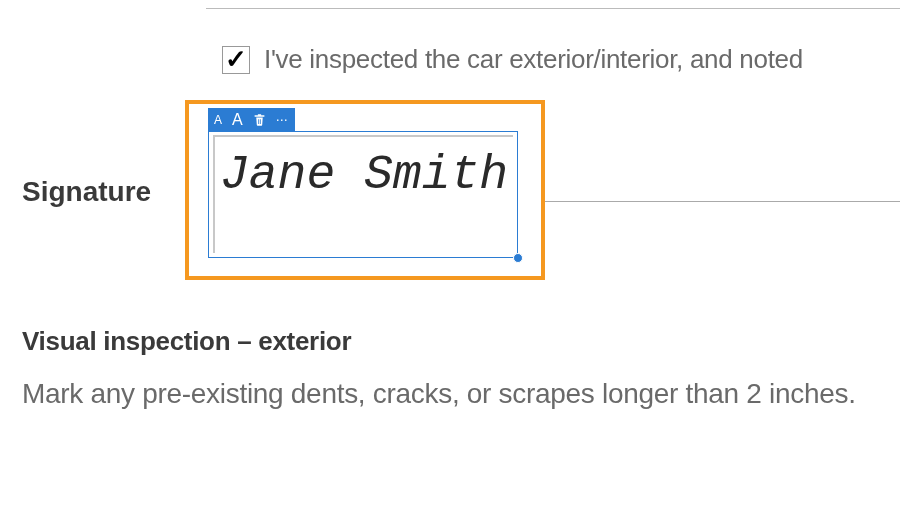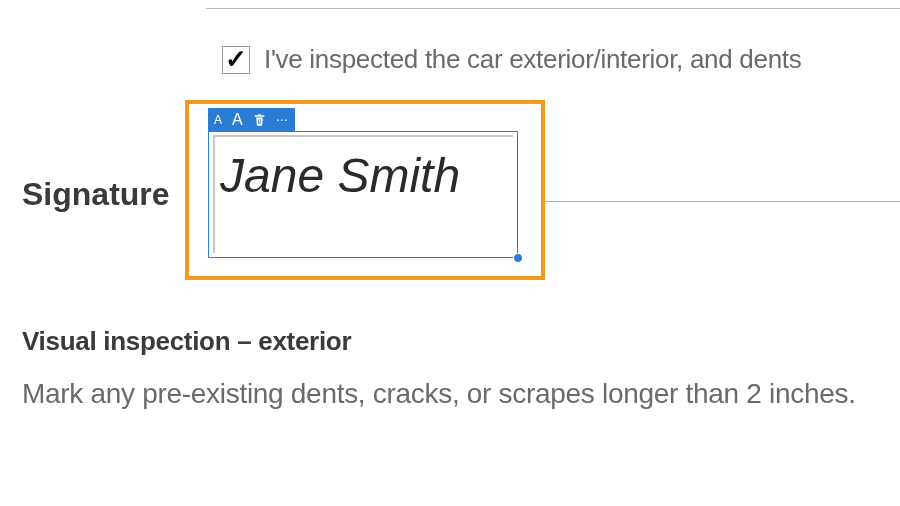--- a/index.html
+++ b/index.html
@@ -52,21 +52,21 @@
       font-size: 26px;
       color: #6a6a6a;
       font-weight: 300;
       letter-spacing: -0.3px;
       white-space: nowrap;
     }
     .signature-label {
       position: absolute;
       top: 176px;
       left: 22px;
-      font-size: 32px;
+      font-size: 28px;
       font-weight: 600;
       color: #3a3a3a;
     }
     .signature-highlight {
       position: absolute;
       top: 100px;
       left: 185px;
       width: 360px;
       height: 180px;
       border: 4px solid #f59820;
@@ -146,21 +146,21 @@
       background: #2b7cd3;
       border: 1px solid #fff;
       border-radius: 50%;
       z-index: 11;
       cursor: nwse-resize;
     }
     .signature-text {
       position: absolute;
       top: 148px;
       left: 220px;
-      font-family: Liberation Sans, sans-serif;
+      font-family: Liberation Mono, monospace;
       font-size: 48px;
       color: #2a2a2a;
       z-index: 6;
       font-style: italic;
       white-space: nowrap;
     }
     .section-heading {
       position: absolute;
       top: 326px;
       left: 22px;
@@ -181,21 +181,21 @@
   </style>
 </head>
 <body>
 
 <div class="top-line"></div>
 
 <div class="checkbox-row">
   <div class="checkbox">
     <span class="checkmark">✓</span>
   </div>
-  <span class="checkbox-label">I've inspected the car exterior/interior, and dents </span>
+  <span class="checkbox-label">I've inspected the car exterior/interior, and noted </span>
 </div>
 
 <div class="signature-label">Signature</div>
 
 <div class="signature-line"></div>
 
 <div class="signature-highlight"></div>
 
 <div class="floating-toolbar">
   <div class="toolbar-btn small-a">A</div>

